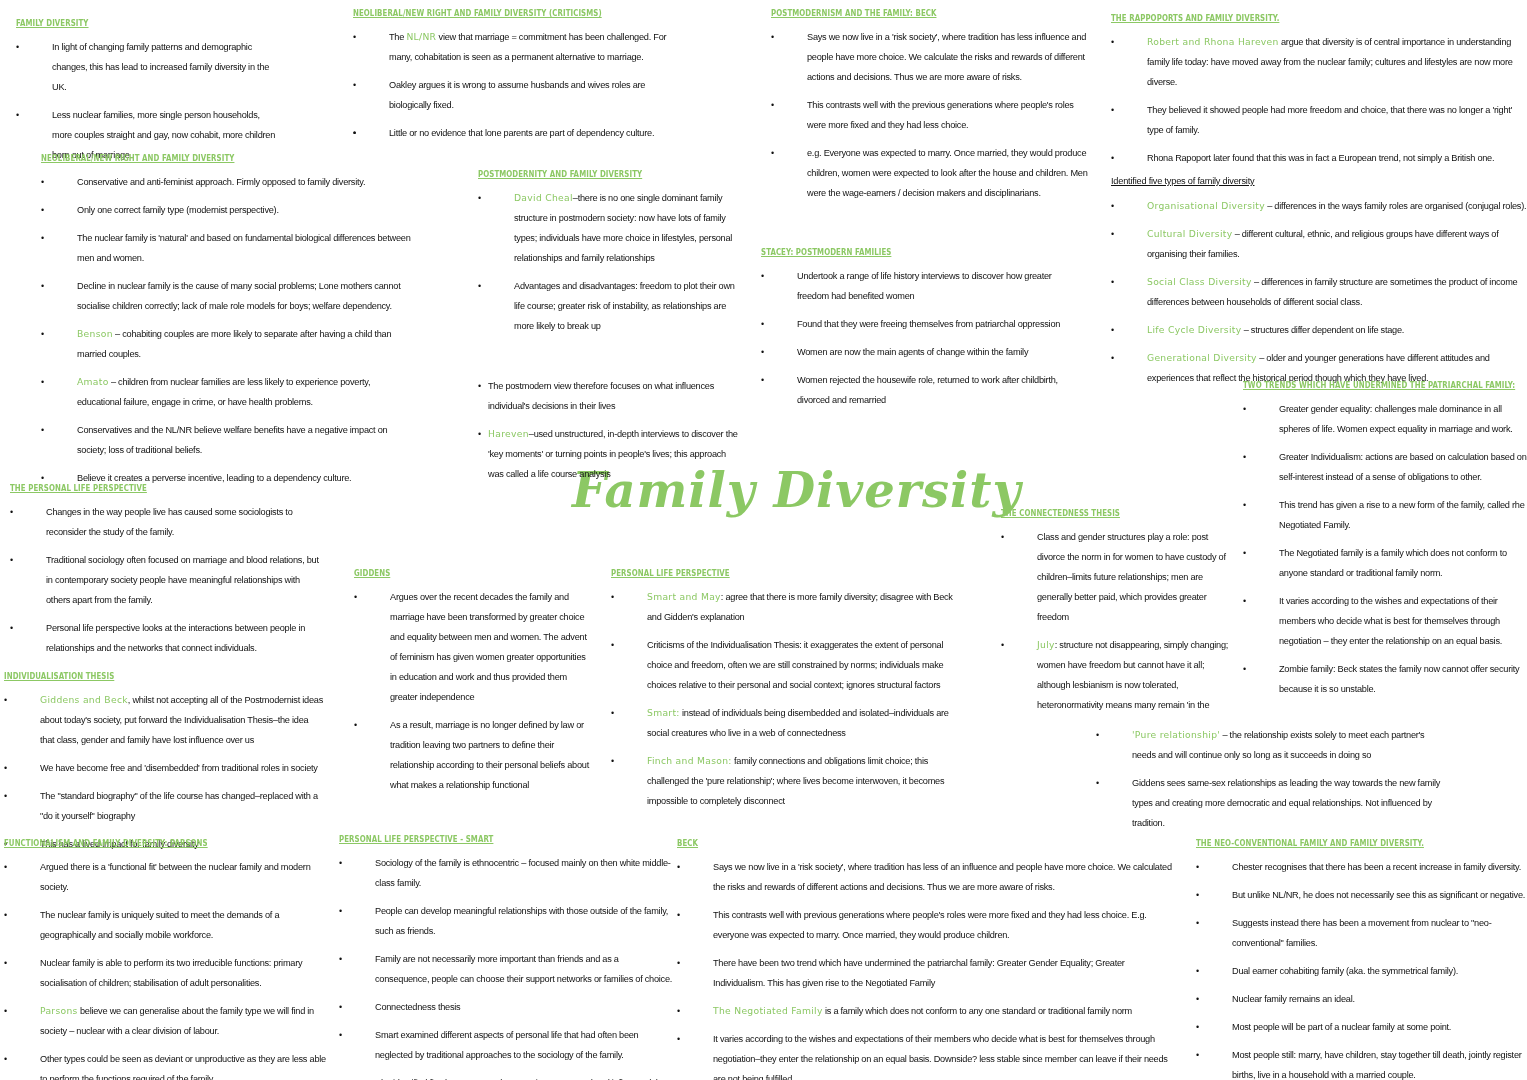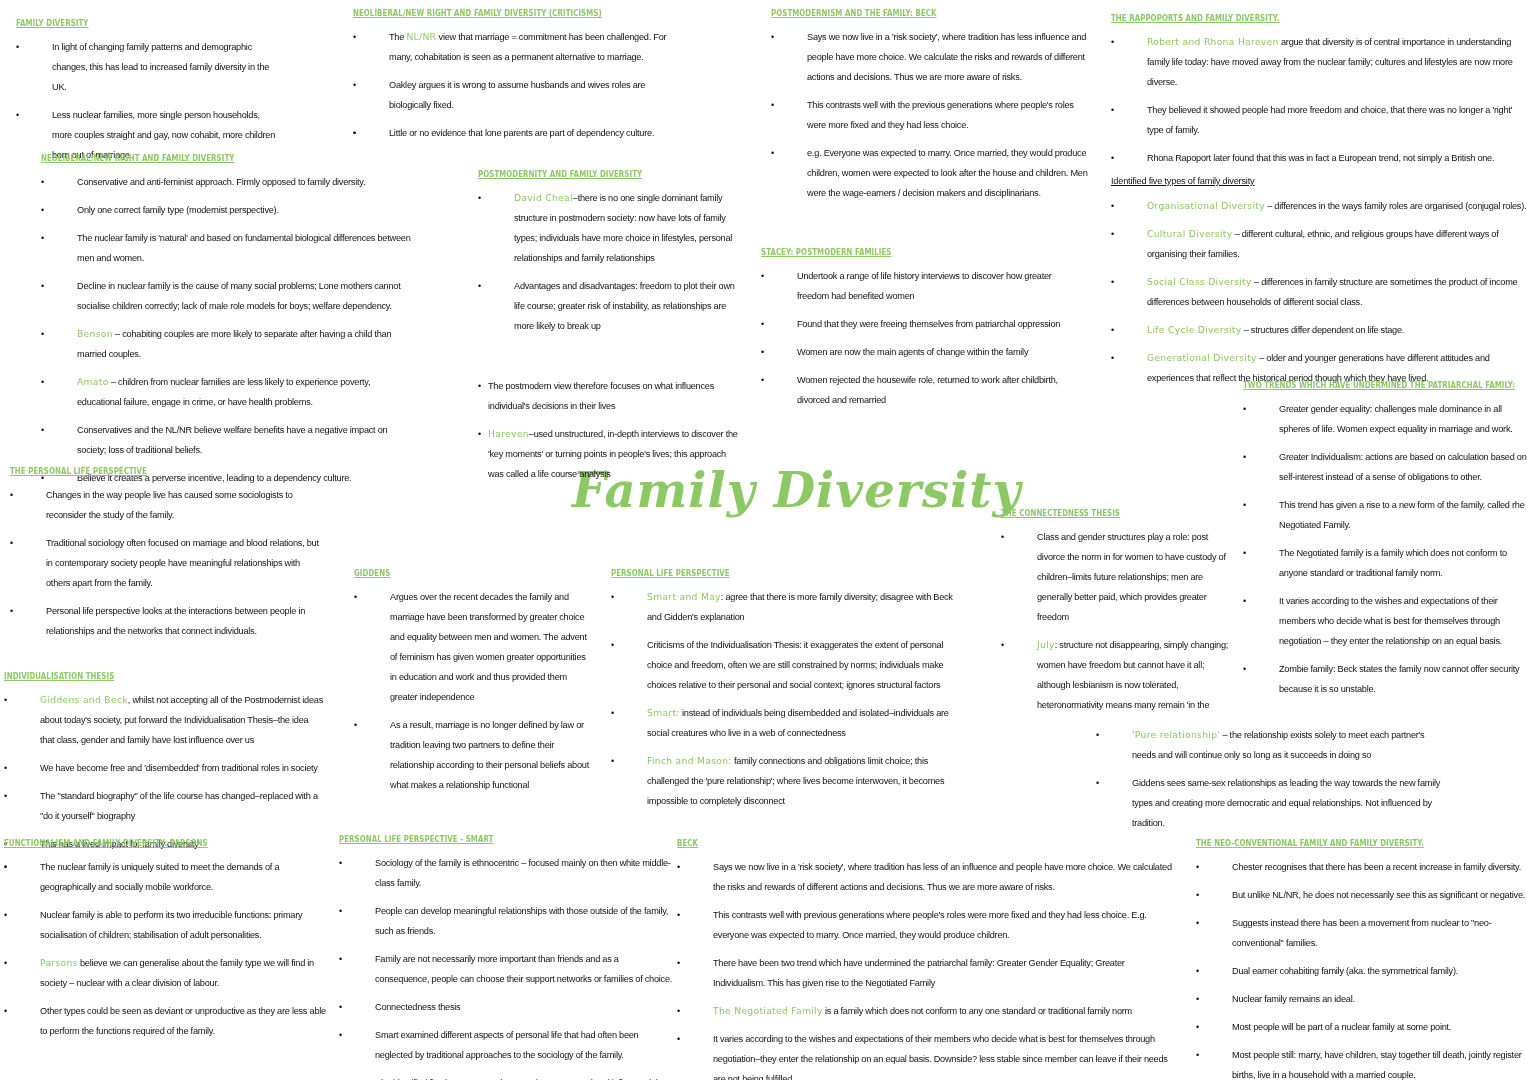--- a/index.html
+++ b/index.html
@@ -217,21 +217,21 @@
       <li style="padding-left: 36px;">
         <span class="b">•</span>
         <span class="t"><span>It varies according to the wishes and expectations of their members who decide what is best for themselves through negotiation – they enter the relationship on an equal basis.</span></span>
       </li>
       <li style="padding-left: 36px;">
         <span class="b">•</span>
         <span class="t"><span>Zombie family: Beck states the family now cannot offer security because it is so unstable.</span></span>
       </li>
     </ul>
   </div>
-<div class="sec" style="left:10px;top:465px;width:310px;">
+<div class="sec" style="left:10px;top:482px;width:310px;">
     <span class="hd">THE PERSONAL LIFE PERSPECTIVE</span>
     <ul>
       <li style="padding-left: 36px;">
         <span class="b">•</span>
         <span class="t"><span>Changes in the way people live has caused some sociologists to reconsider the study of the family.</span></span>
       </li>
       <li style="padding-left: 36px;">
         <span class="b">•</span>
         <span class="t"><span>Traditional sociology often focused on marriage and blood relations, but in contemporary society people have meaningful relationships with others apart from the family.</span></span>
       </li>
@@ -319,20 +319,21 @@
         <span class="b">•</span>
         <span class="t"><span>Giddens sees same-sex relationships as leading the way towards the new family types and creating more democratic and equal relationships. Not influenced by tradition.</span></span>
       </li>
     </ul>
   </div>
 <div class="sec" style="left:4px;top:837px;width:330px;">
     <span class="hd">FUNCTIONALISM AND FAMILY DIVERSITY: PARSONS</span>
     <ul>
       <li style="padding-left: 36px;">
         <span class="b">•</span>
+        <span class="t"><span>Argued there is a 'functional fit' between the nuclear family and modern society.</span></span>
       </li>
       <li style="padding-left: 36px;">
         <span class="b">•</span>
         <span class="t"><span>The nuclear family is uniquely suited to meet the demands of a geographically and socially mobile workforce.</span></span>
       </li>
       <li style="padding-left: 36px;">
         <span class="b">•</span>
         <span class="t"><span>Nuclear family is able to perform its two irreducible functions: primary socialisation of children; stabilisation of adult personalities.</span></span>
       </li>
       <li style="padding-left: 36px;">

